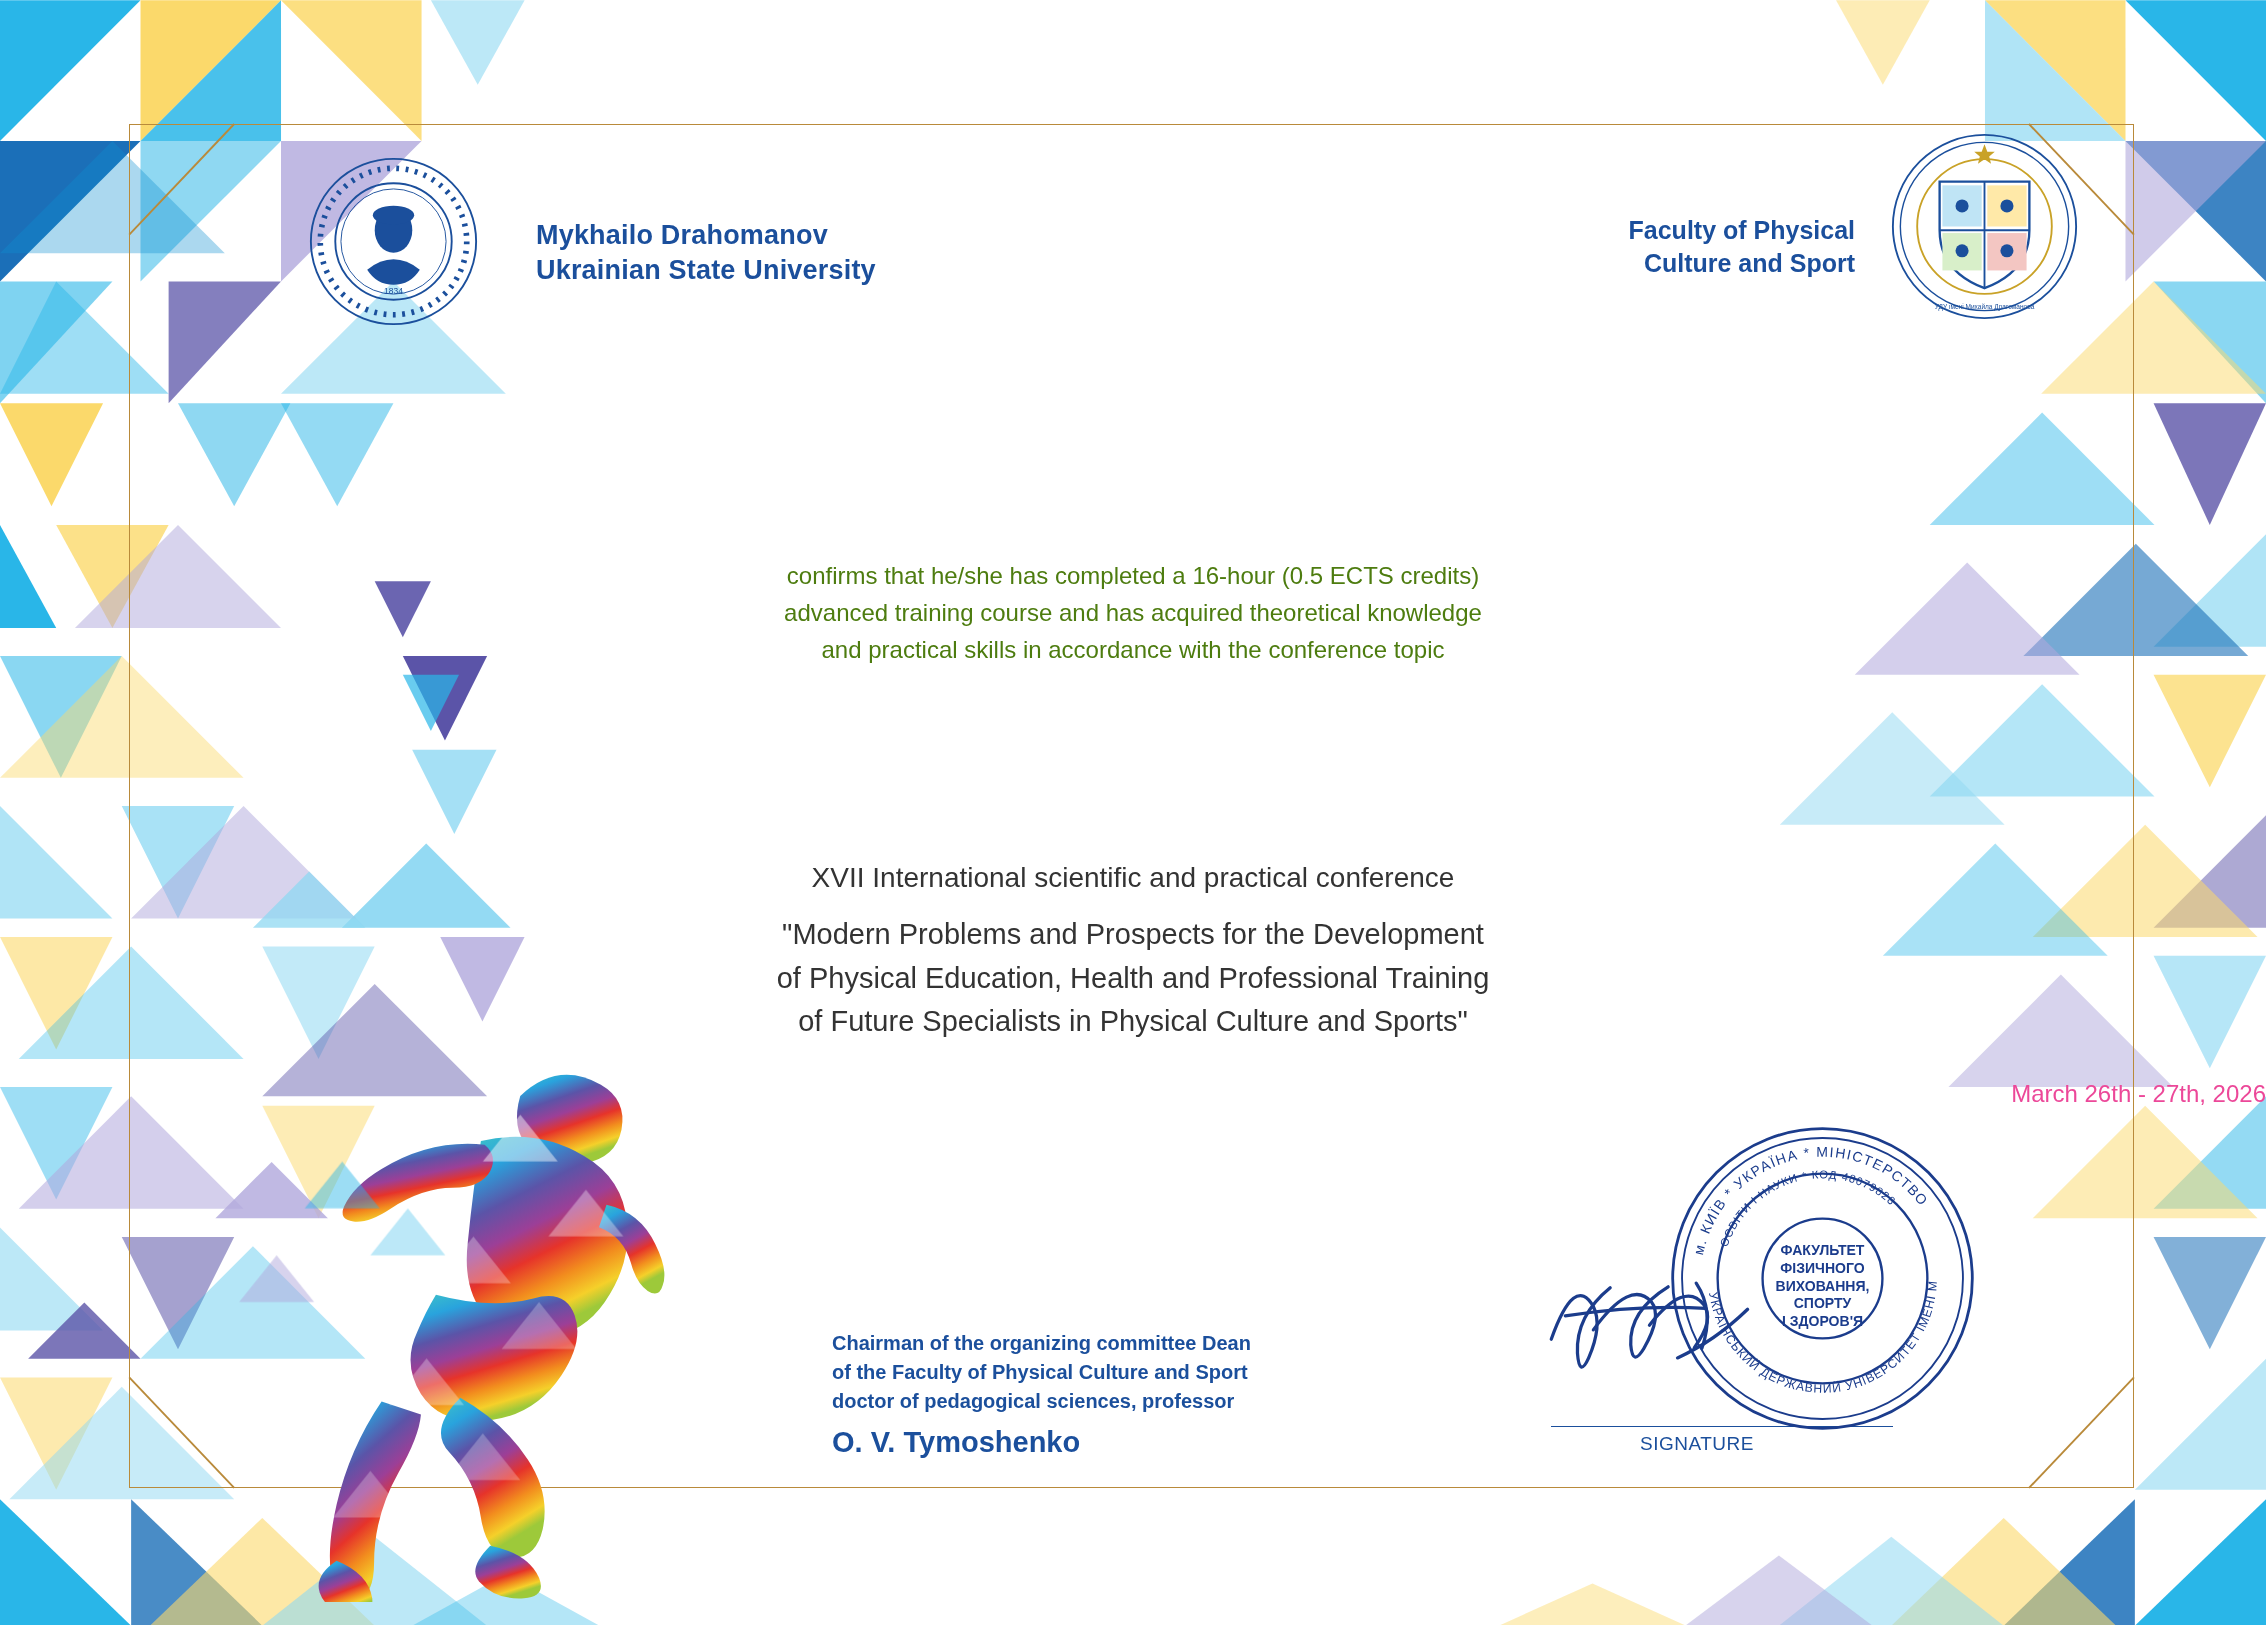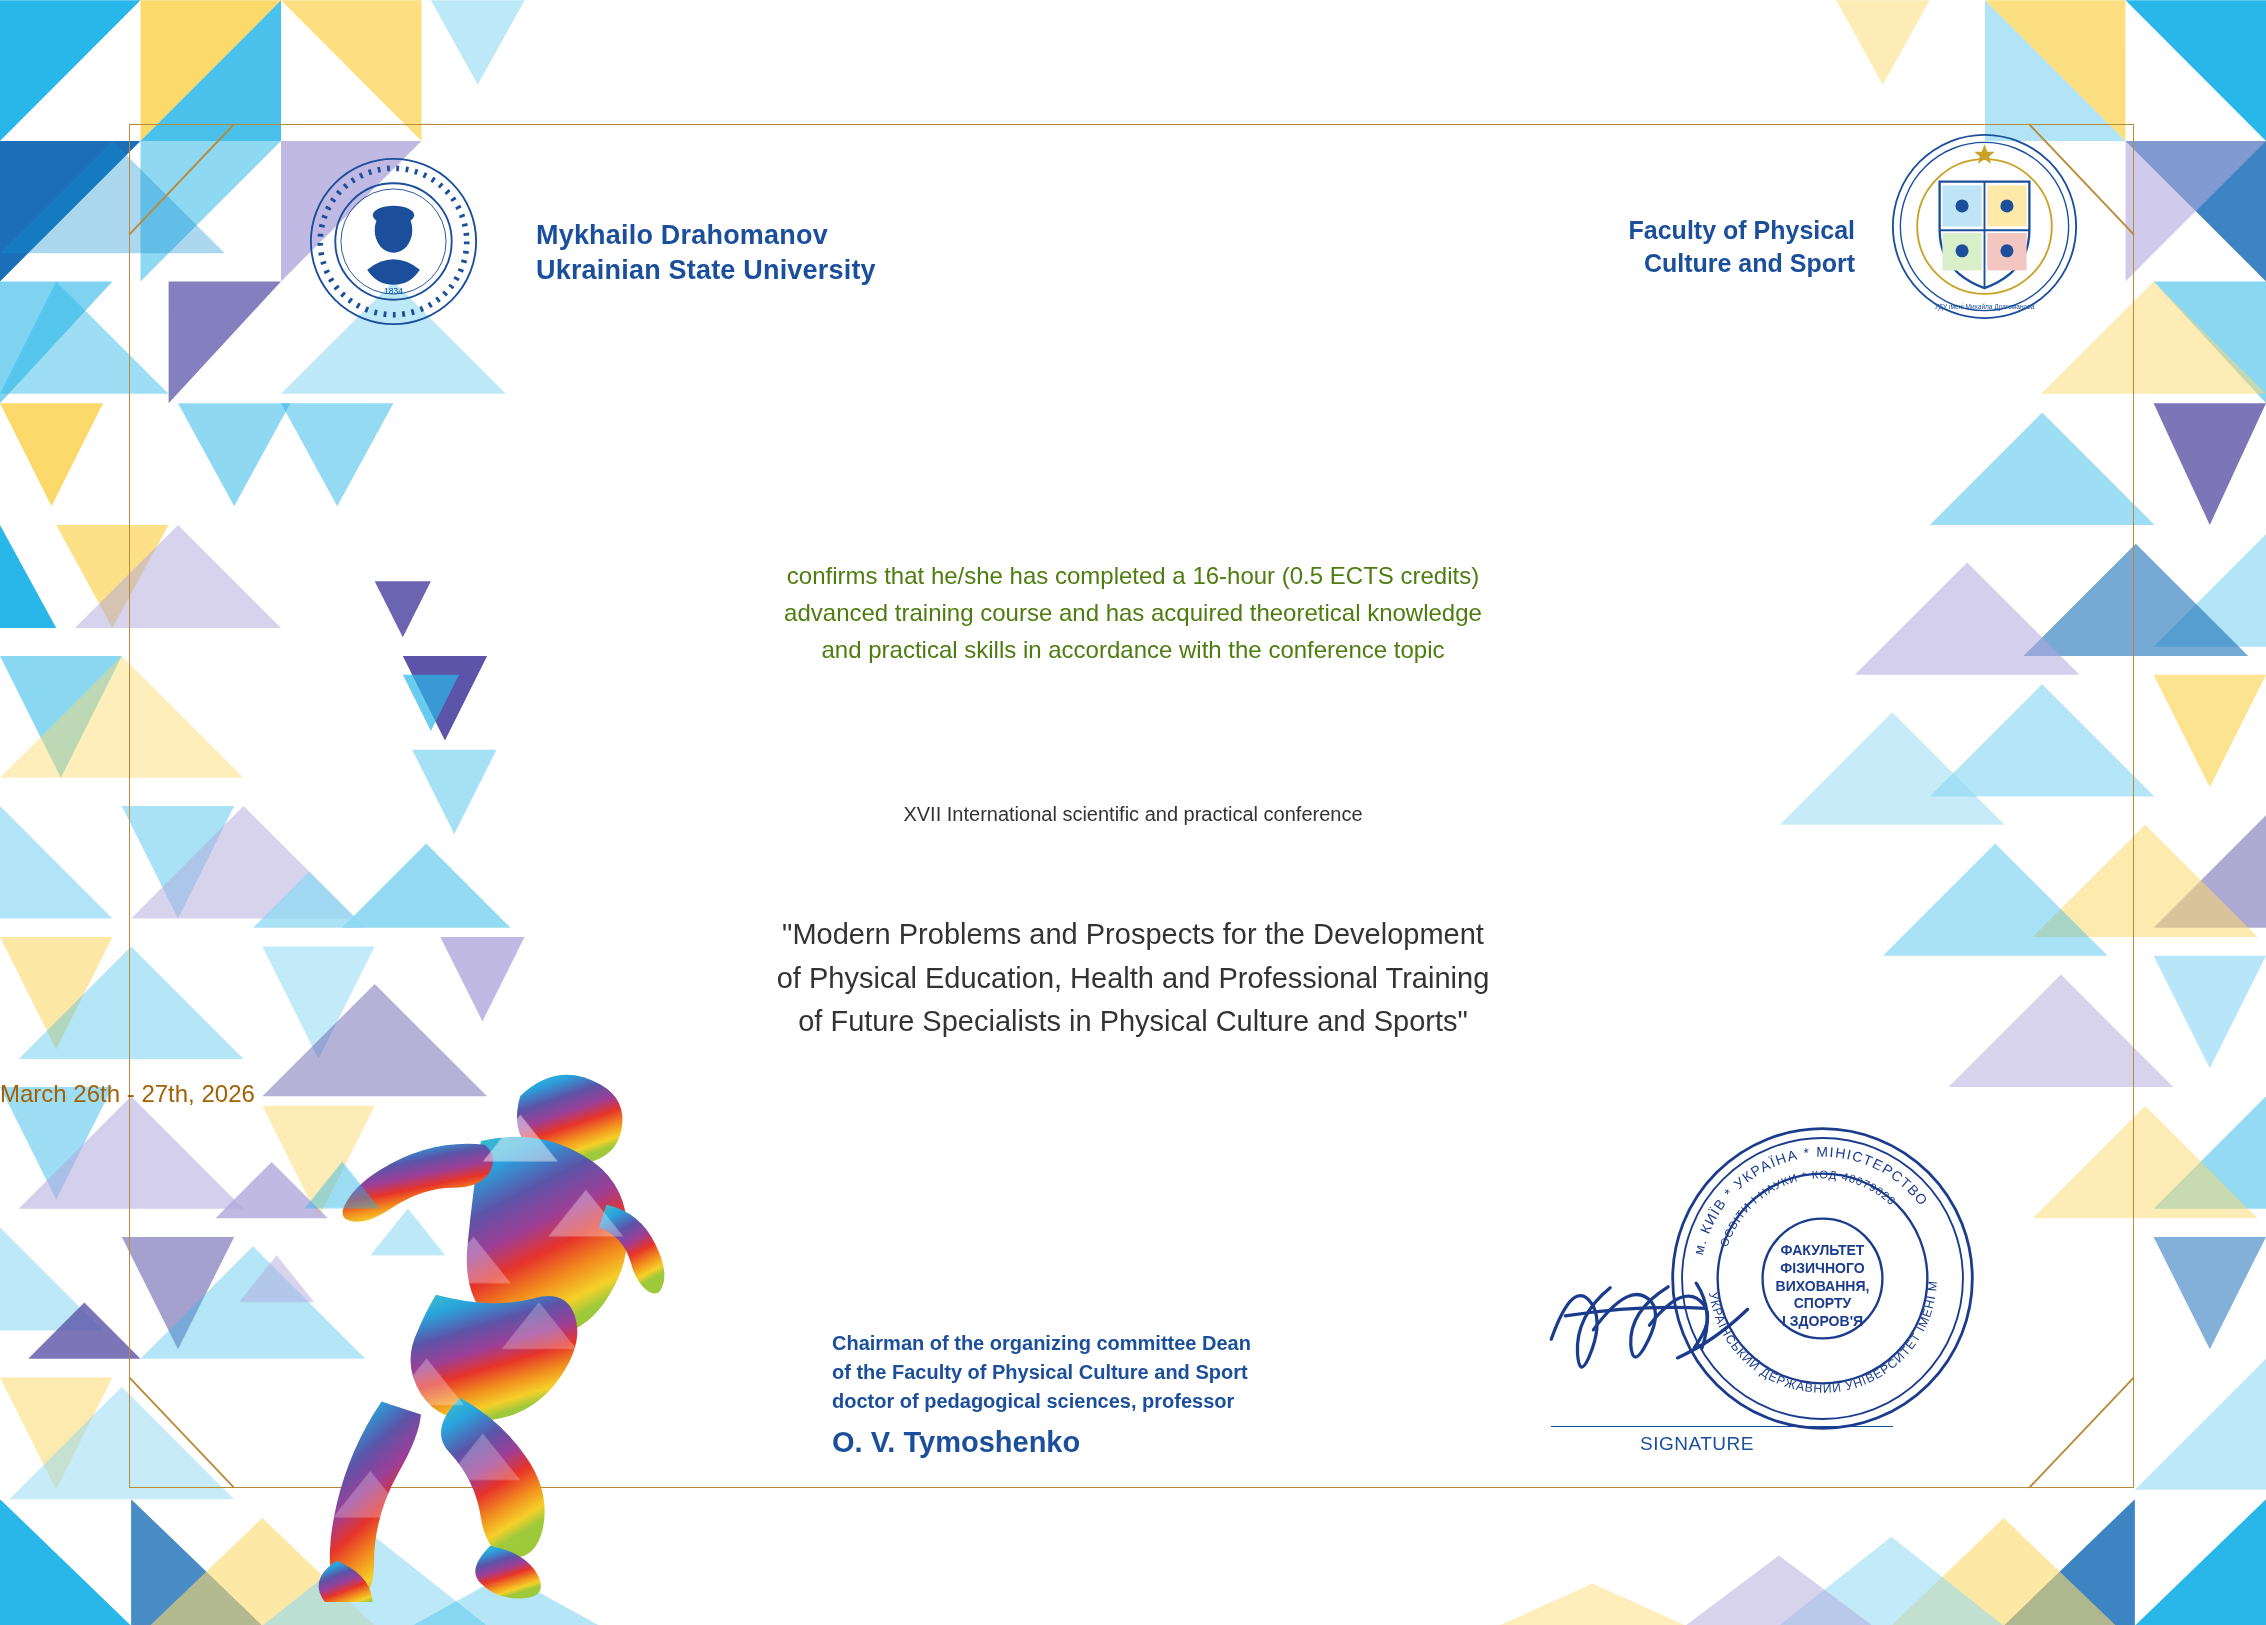--- a/index.html
+++ b/index.html
@@ -95,42 +95,42 @@
     top: 557px;
     text-align: center;
     color: #4d7c0f;
     font-size: 24px;
     line-height: 1.55;
   }
   .conf-line {
     position: absolute;
     left: 0;
     right: 0;
-    top: 803px;
+    top: 862px;
     text-align: center;
     color: #333333;
-    font-size: 20px;
+    font-size: 28px;
   }
   .conf-title {
     position: absolute;
     left: 0;
     right: 0;
     top: 913px;
     text-align: center;
     color: #333333;
     font-size: 29px;
     line-height: 1.5;
   }
   .conf-date {
     position: absolute;
     left: 0;
     right: 0;
     top: 1075px;
-    text-align: left;
-    color: #a16207;
+    text-align: right;
+    color: #ec4899;
     font-size: 24px;
     line-height: 1.55;
   }
   .signer-block {
     position: absolute;
     left: 832px;
     top: 1329px;
     width: 487px;
     color: #1b4f9c;
     font-size: 20px;

